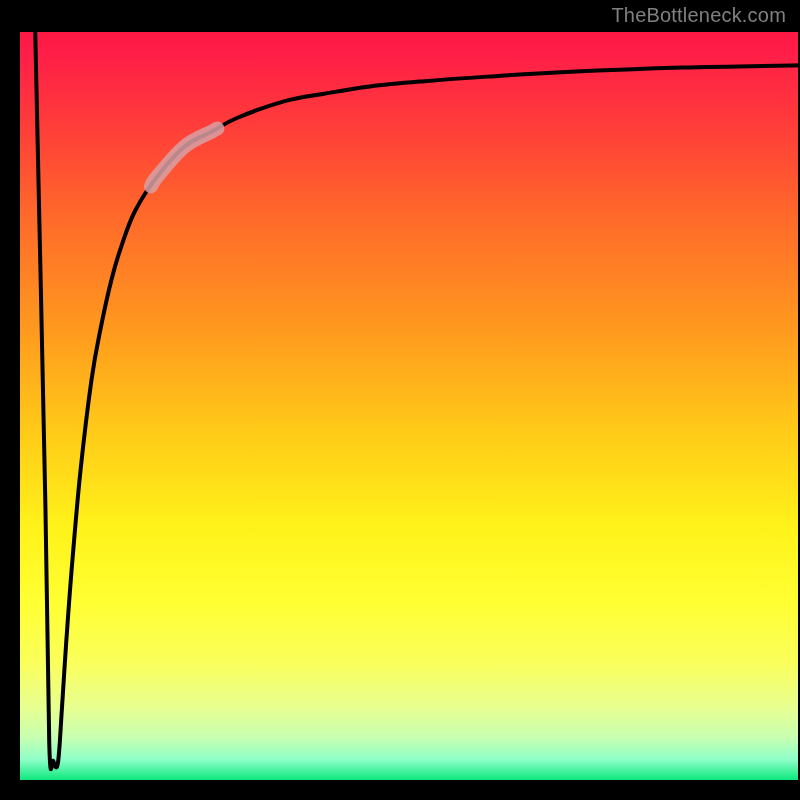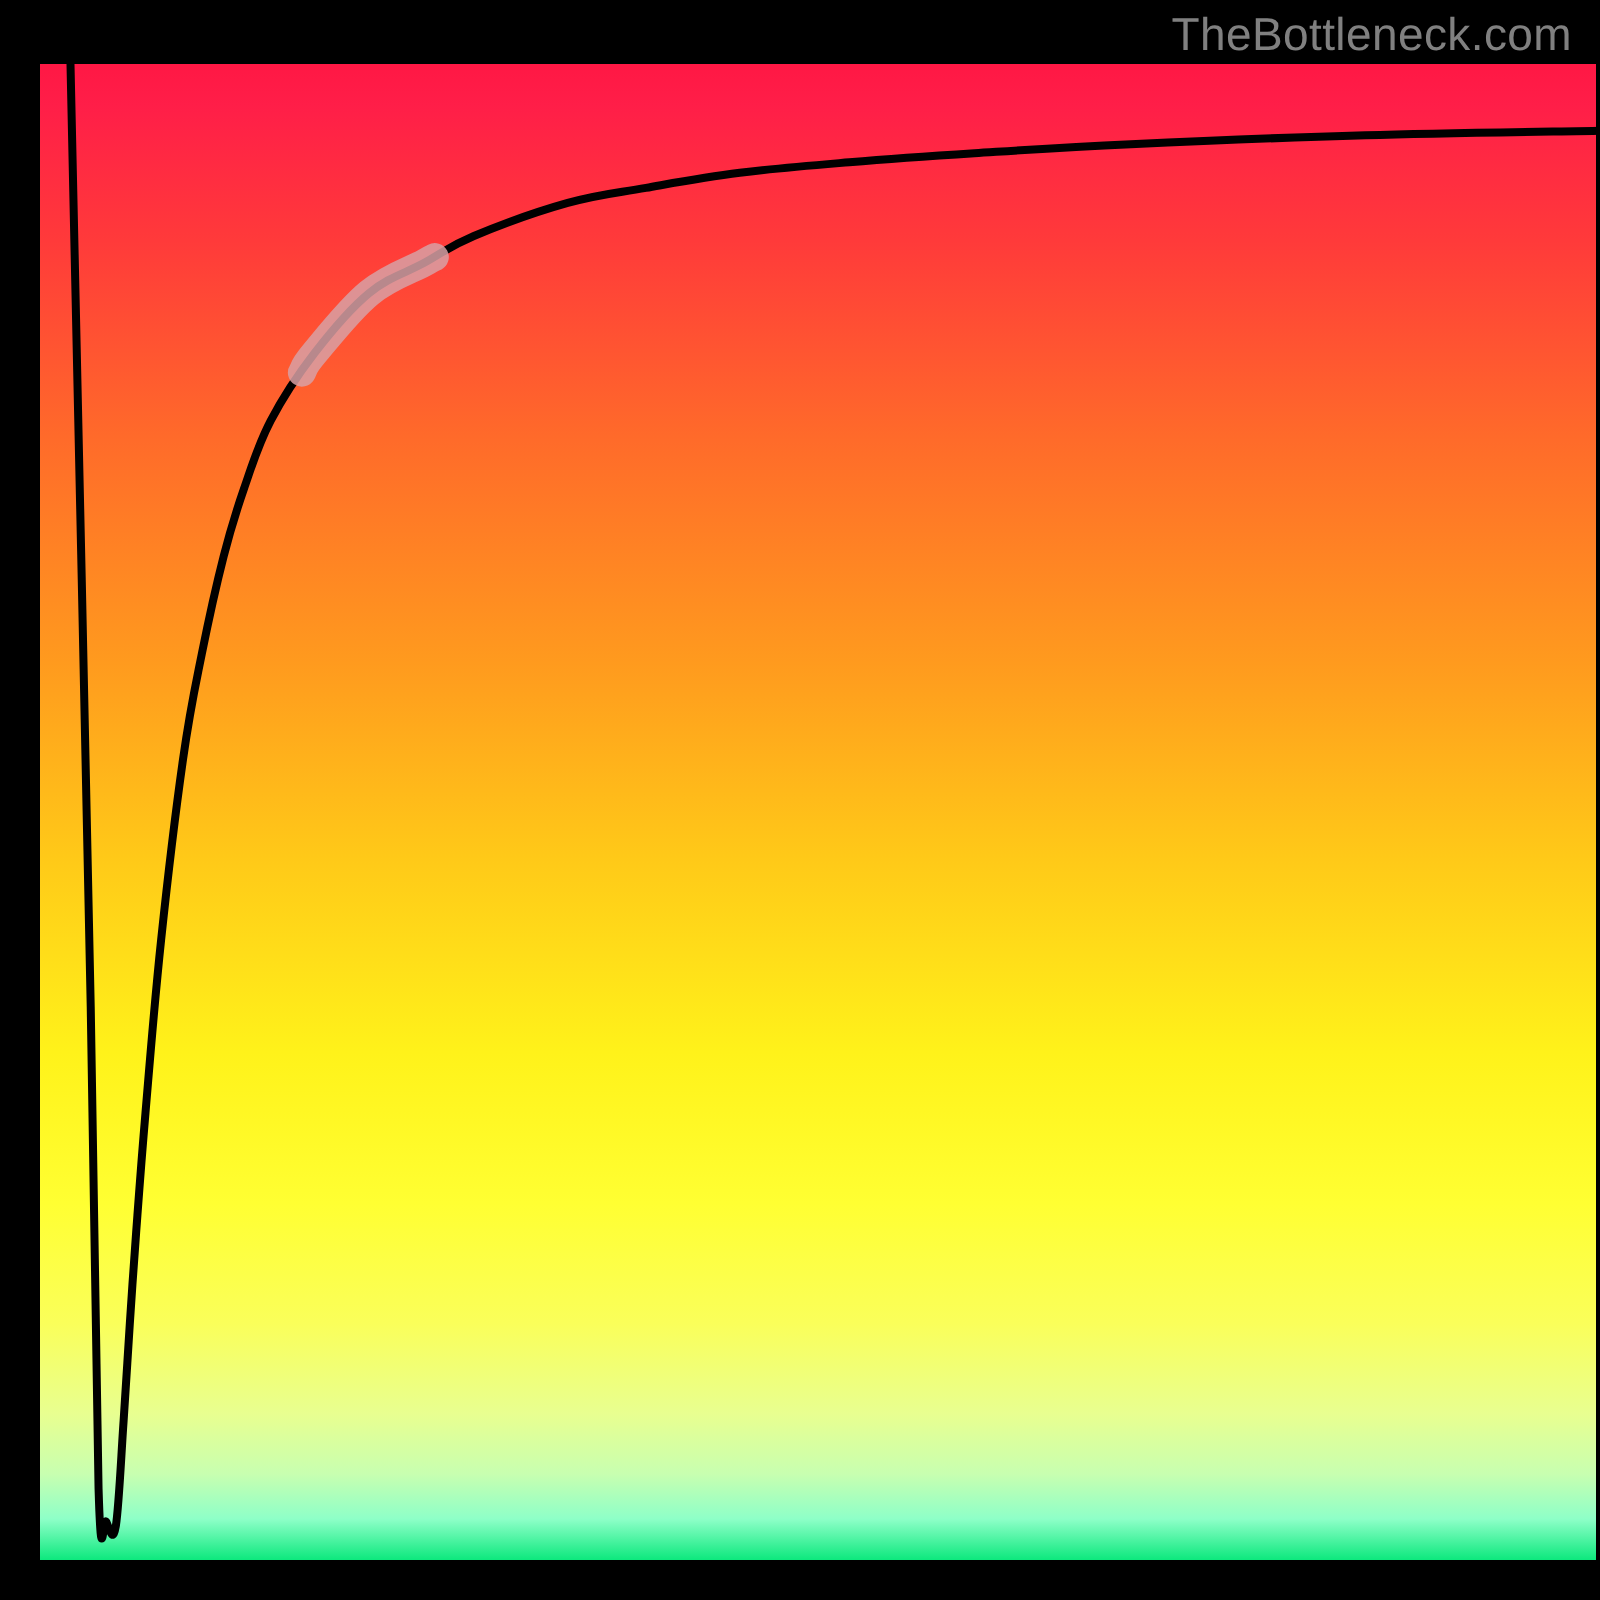--- a/index.html
+++ b/index.html
@@ -14,21 +14,21 @@
   .stage {
     position: relative;
     width: 800px;
     height: 800px;
   }
   .watermark {
     position: absolute;
     top: 4px;
     right: 14px;
     color: #808080;
-    font-size: 23px;
+    font-size: 20px;
     font-weight: 400;
     letter-spacing: 0.2px;
     user-select: none;
   }
   svg {
     position: absolute;
     top: 0;
     left: 0;
     display: block;
   }

